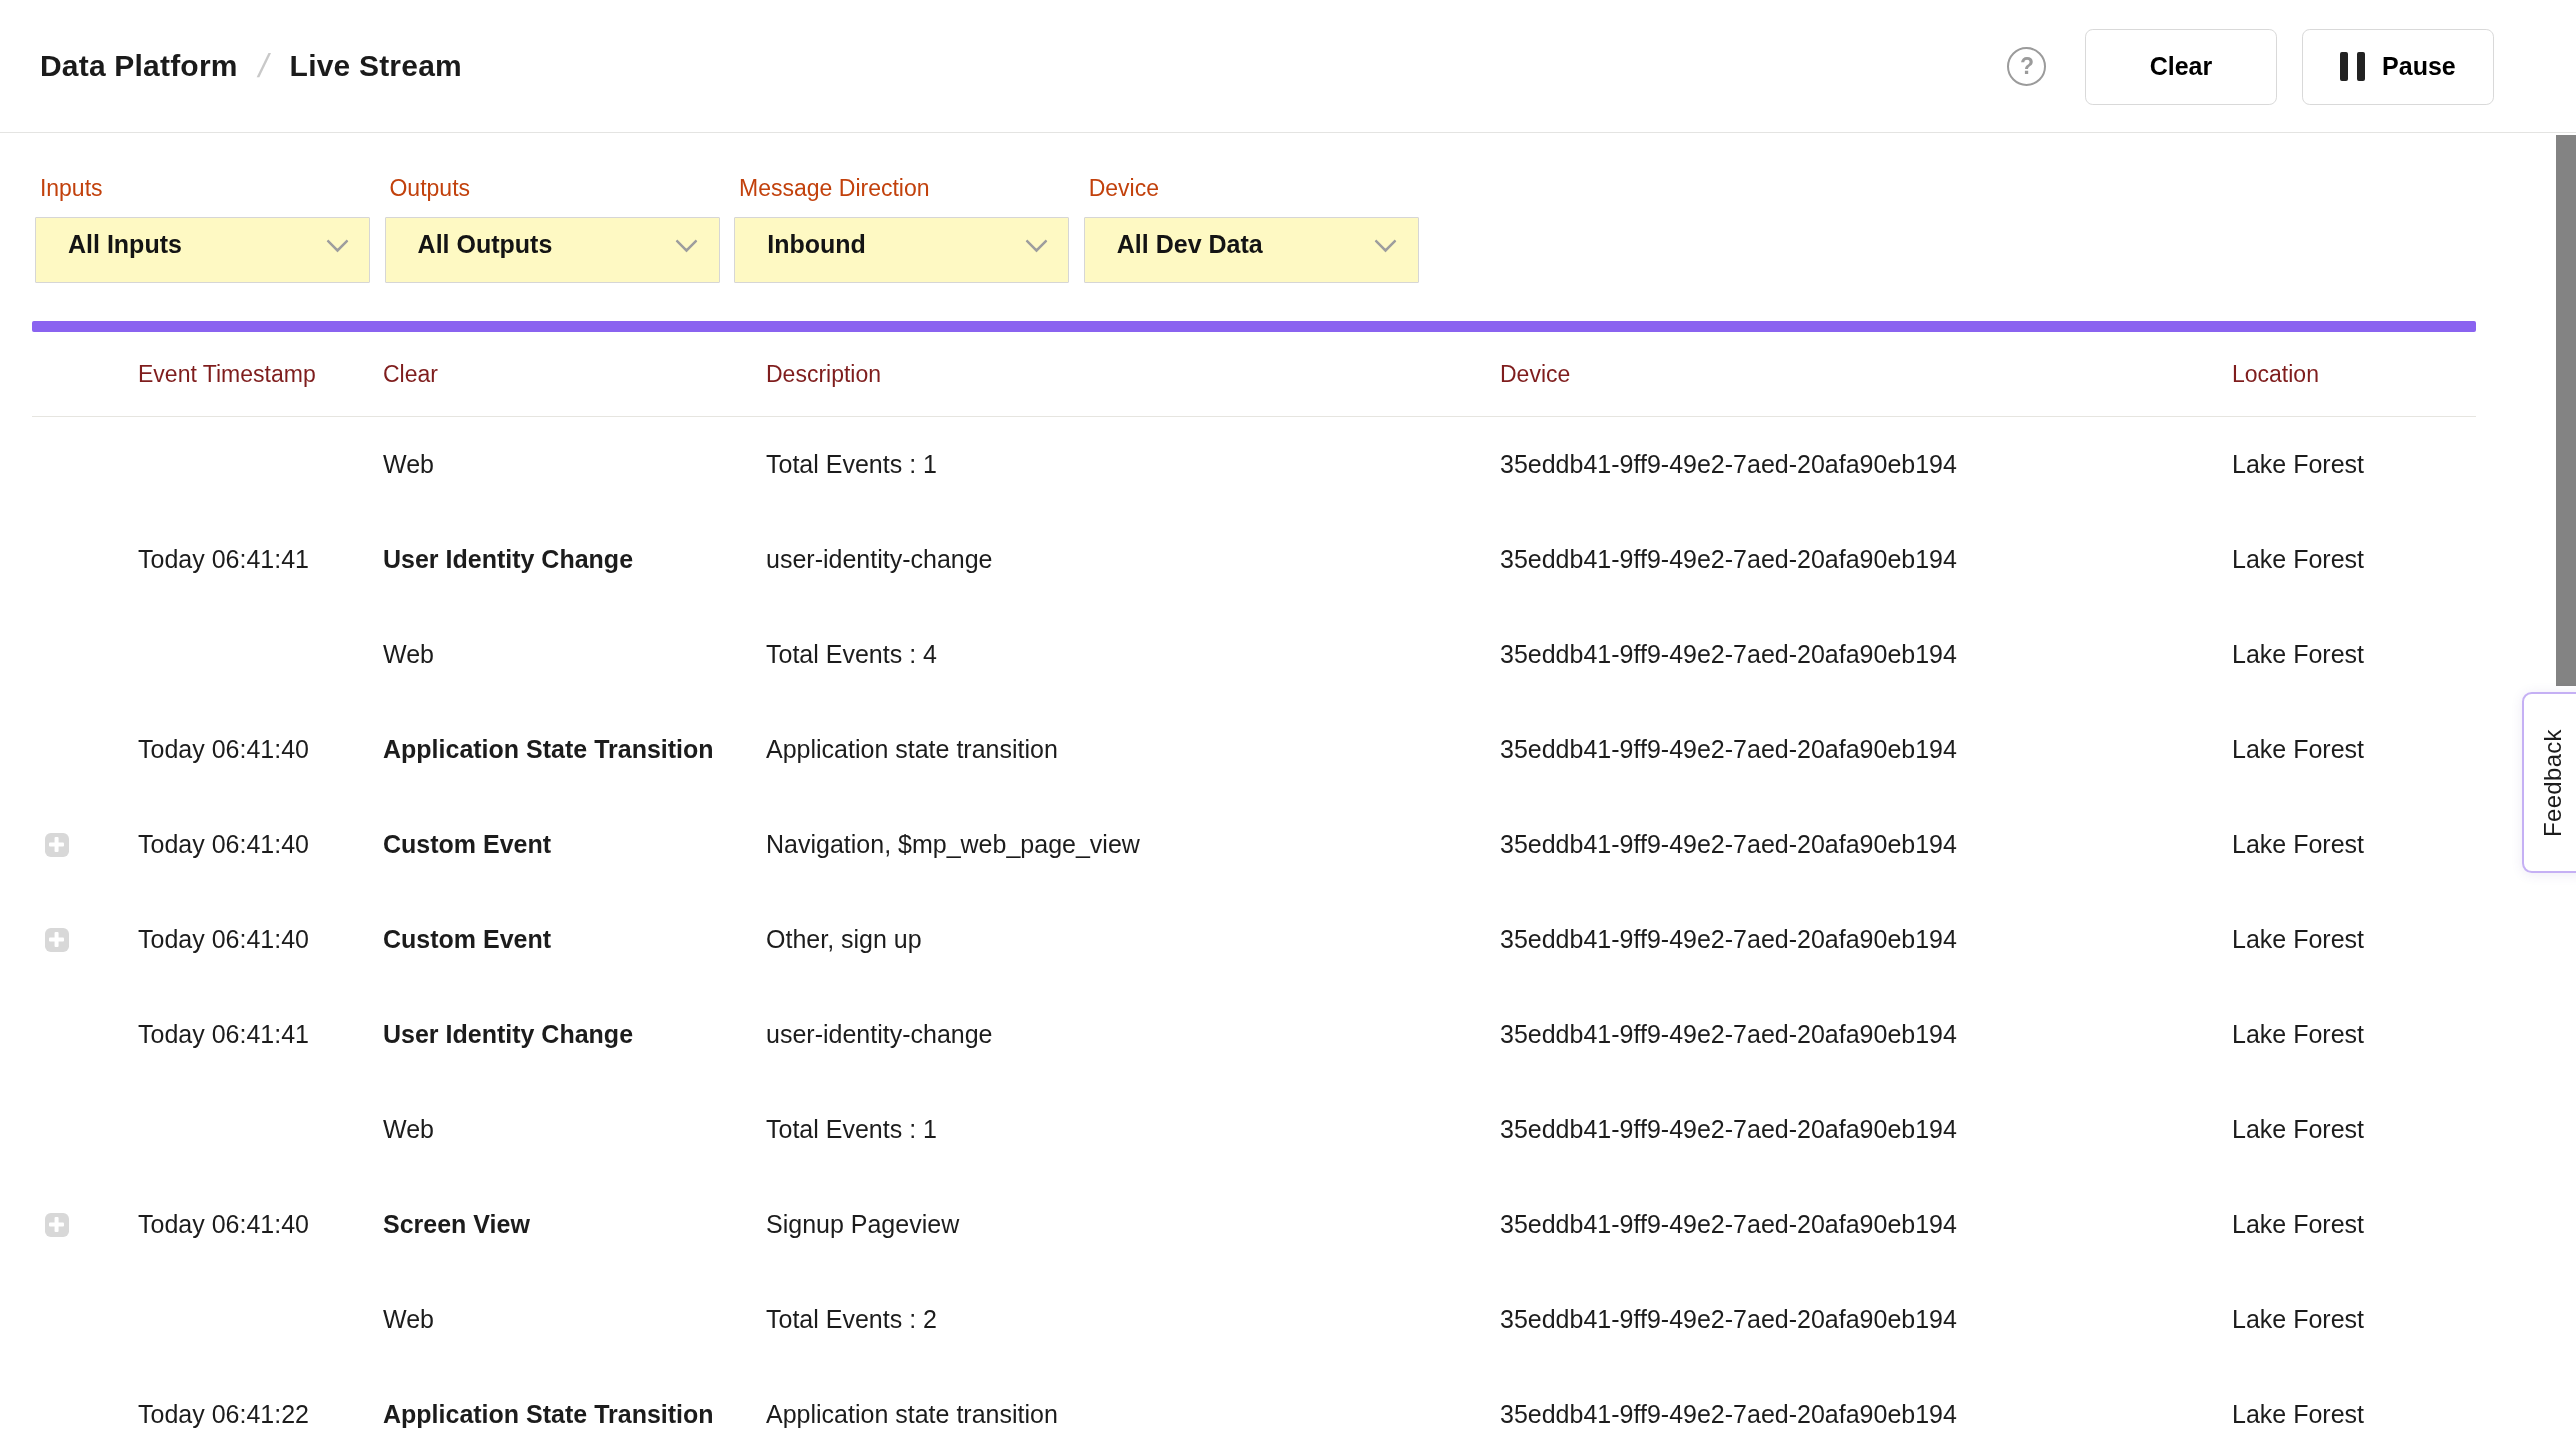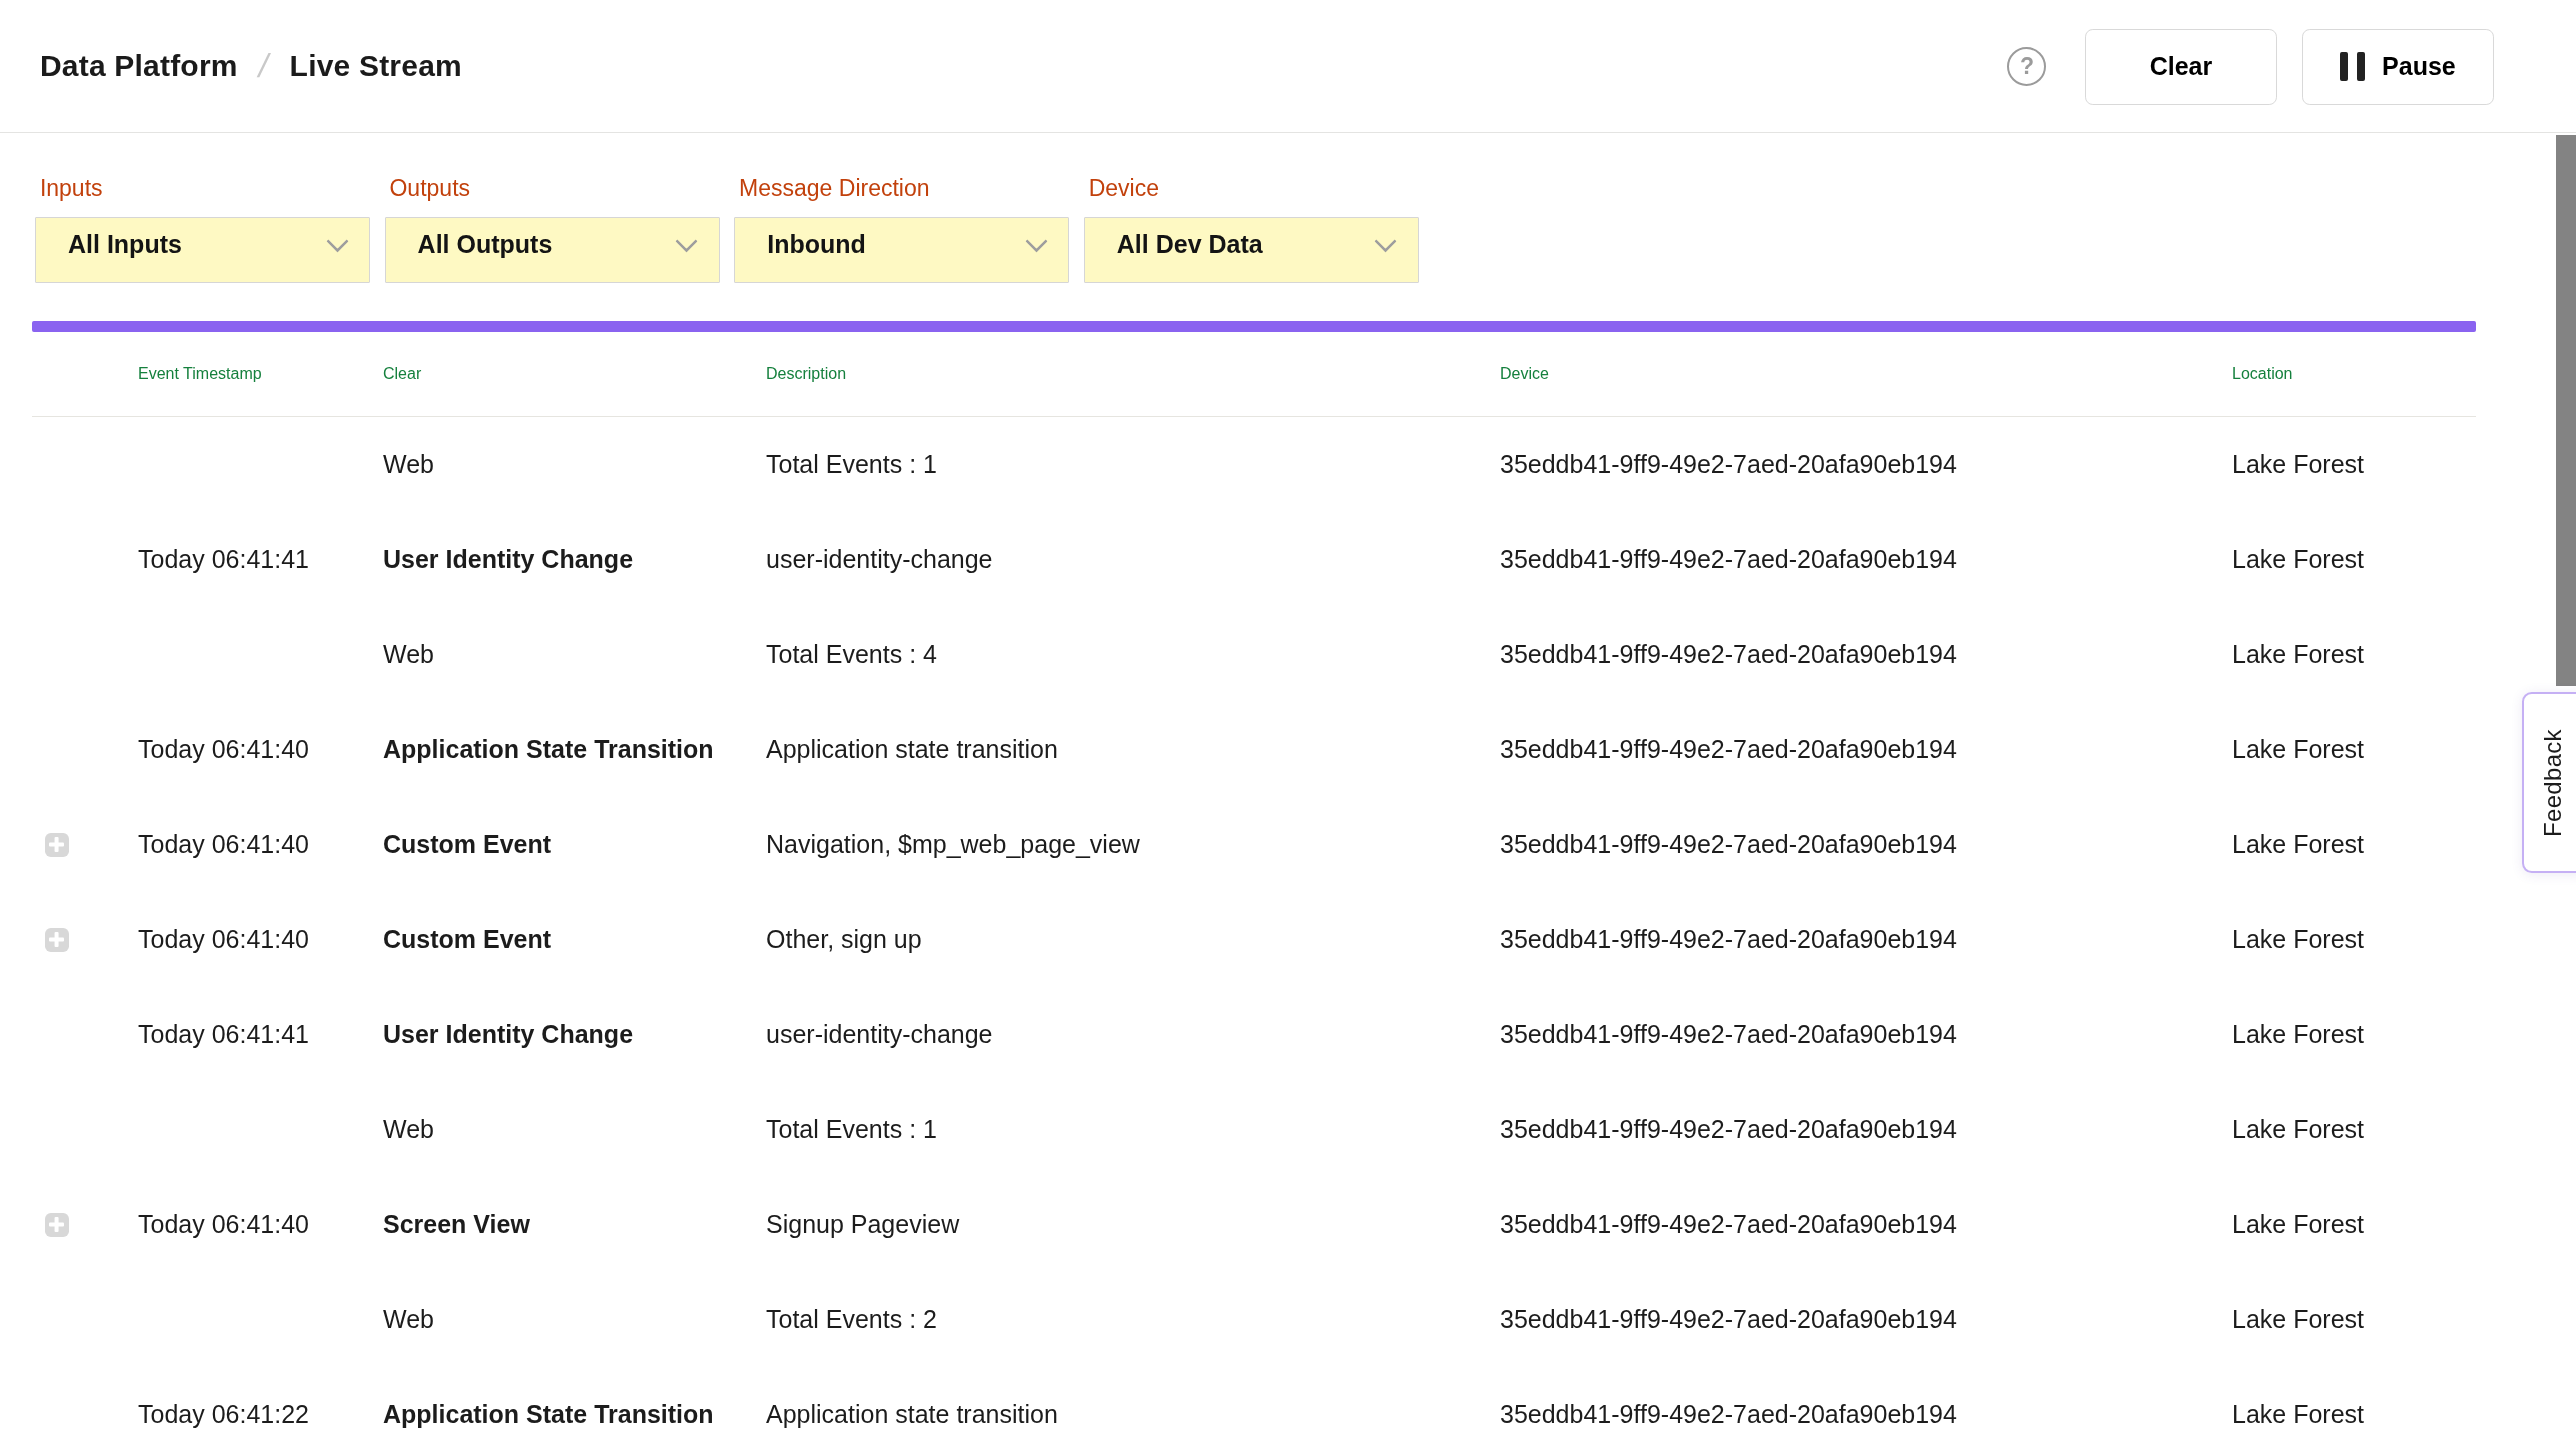--- a/index.html
+++ b/index.html
@@ -53,21 +53,21 @@
   
   .grid-cols {
     display: grid;
     grid-template-columns: 106px 245px 383px 734px 732px 245px;
     align-items: center;
   }
   .table-head {
     position: absolute; top: 332px; left: 32px; width: 2444px; height: 85px;
     border-bottom: 1.9px solid #e6e5e0;
   }
-  .th { font-size: 16px; color: #15803d; font-weight: 400; }
+  .th { font-size: 23px; color: #7f1d1d; font-weight: 400; }
   .rows { position: absolute; top: 417px; left: 32px; width: 2444px; }
   .event-row { height: 95px; cursor: pointer; }
   .cell { font-size: 25px; color: #1c1c1c; white-space: nowrap; overflow: hidden; }
   .cell.bold { font-weight: 700; }
   .expander-cell { padding-left: 12.6px; }
   .expand-btn {
     width: 24px; height: 24px; background: #d8d8d8; border: none; border-radius: 5.8px;
     position: relative; cursor: pointer; display: block;
   }
   .plus-icon { position: absolute; inset: 0; }

